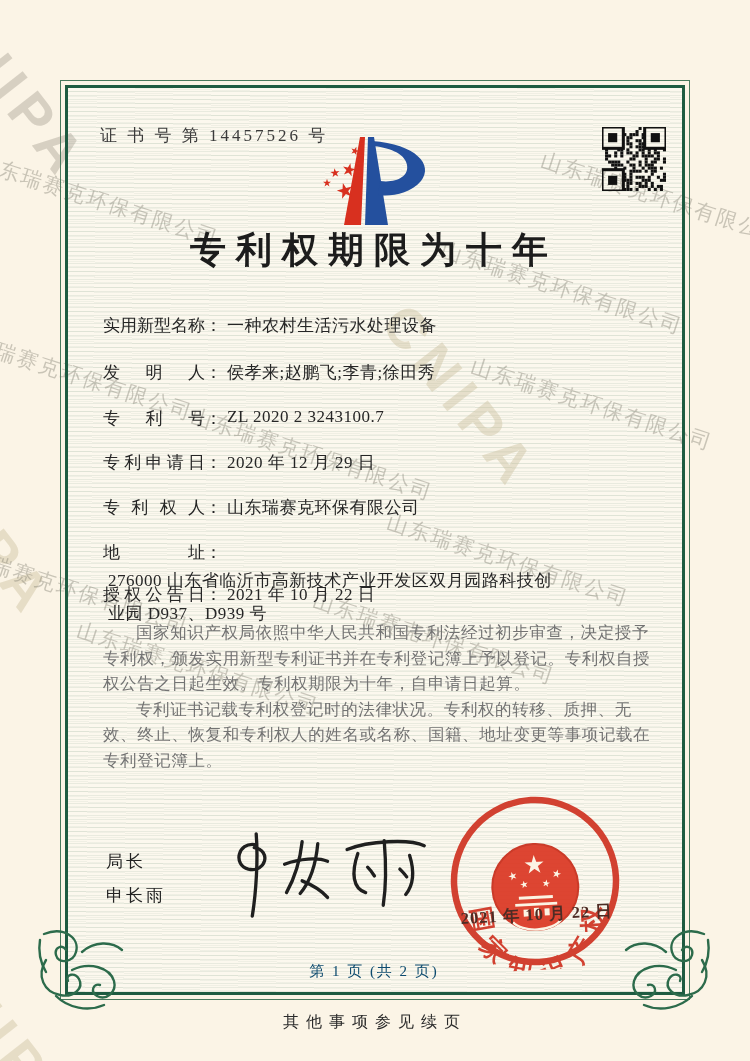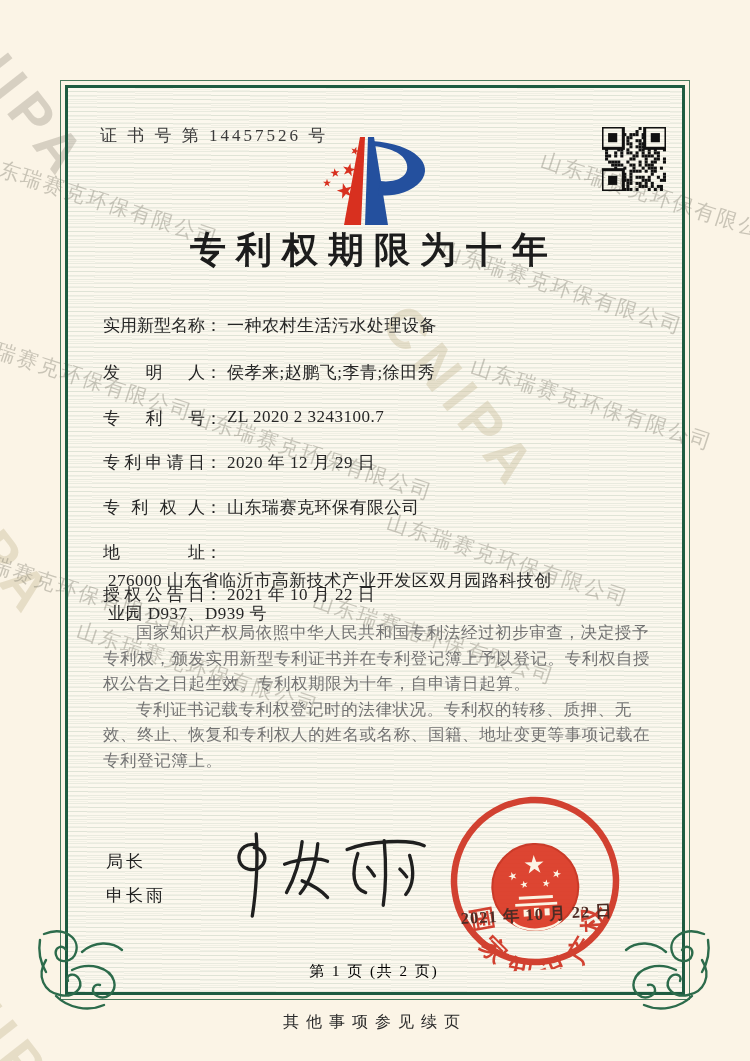--- a/index.html
+++ b/index.html
@@ -49,21 +49,21 @@
   .sig-name{position:absolute; left:106px; top:884px; font-size:17px; letter-spacing:3px; z-index:3;}
   .sig-script{position:absolute; left:222px; top:828px; width:215px; height:92px; z-index:3;}
   
   .seal{position:absolute; left:446px; top:792px; width:178px; height:178px; z-index:4;
       transform:rotate(-3deg); opacity:.95;}
   .seal text{font-family:"Liberation Serif","DejaVu Serif",serif;}
   .seal .arc-text{font-size:25px; font-weight:bold; fill:#d03827; letter-spacing:13px;}
   .seal .seal-date{font-size:16.5px; font-weight:bold; fill:#45221b; letter-spacing:1px;}
   
   .page-info{position:absolute; left:60px; top:962px; width:628px; text-align:center;
-      font-size:15px; letter-spacing:2px; color:#000000; z-index:3;}
+      font-size:15px; letter-spacing:2px; color:#0c4a6e; z-index:3;}
   .cont-note{position:absolute; left:0; top:1012px; width:750px; text-align:center;
       font-size:16px; letter-spacing:7px; color:#2b2b2b; z-index:3;}
   .flourish{position:absolute; z-index:3; width:96px; height:86px;}
   .fl-left{left:34px; top:928px;}
   .fl-right{left:618px; top:928px; transform:scaleX(-1);}
 </style>
 </head>
 <body>
 
 <div class="page">

